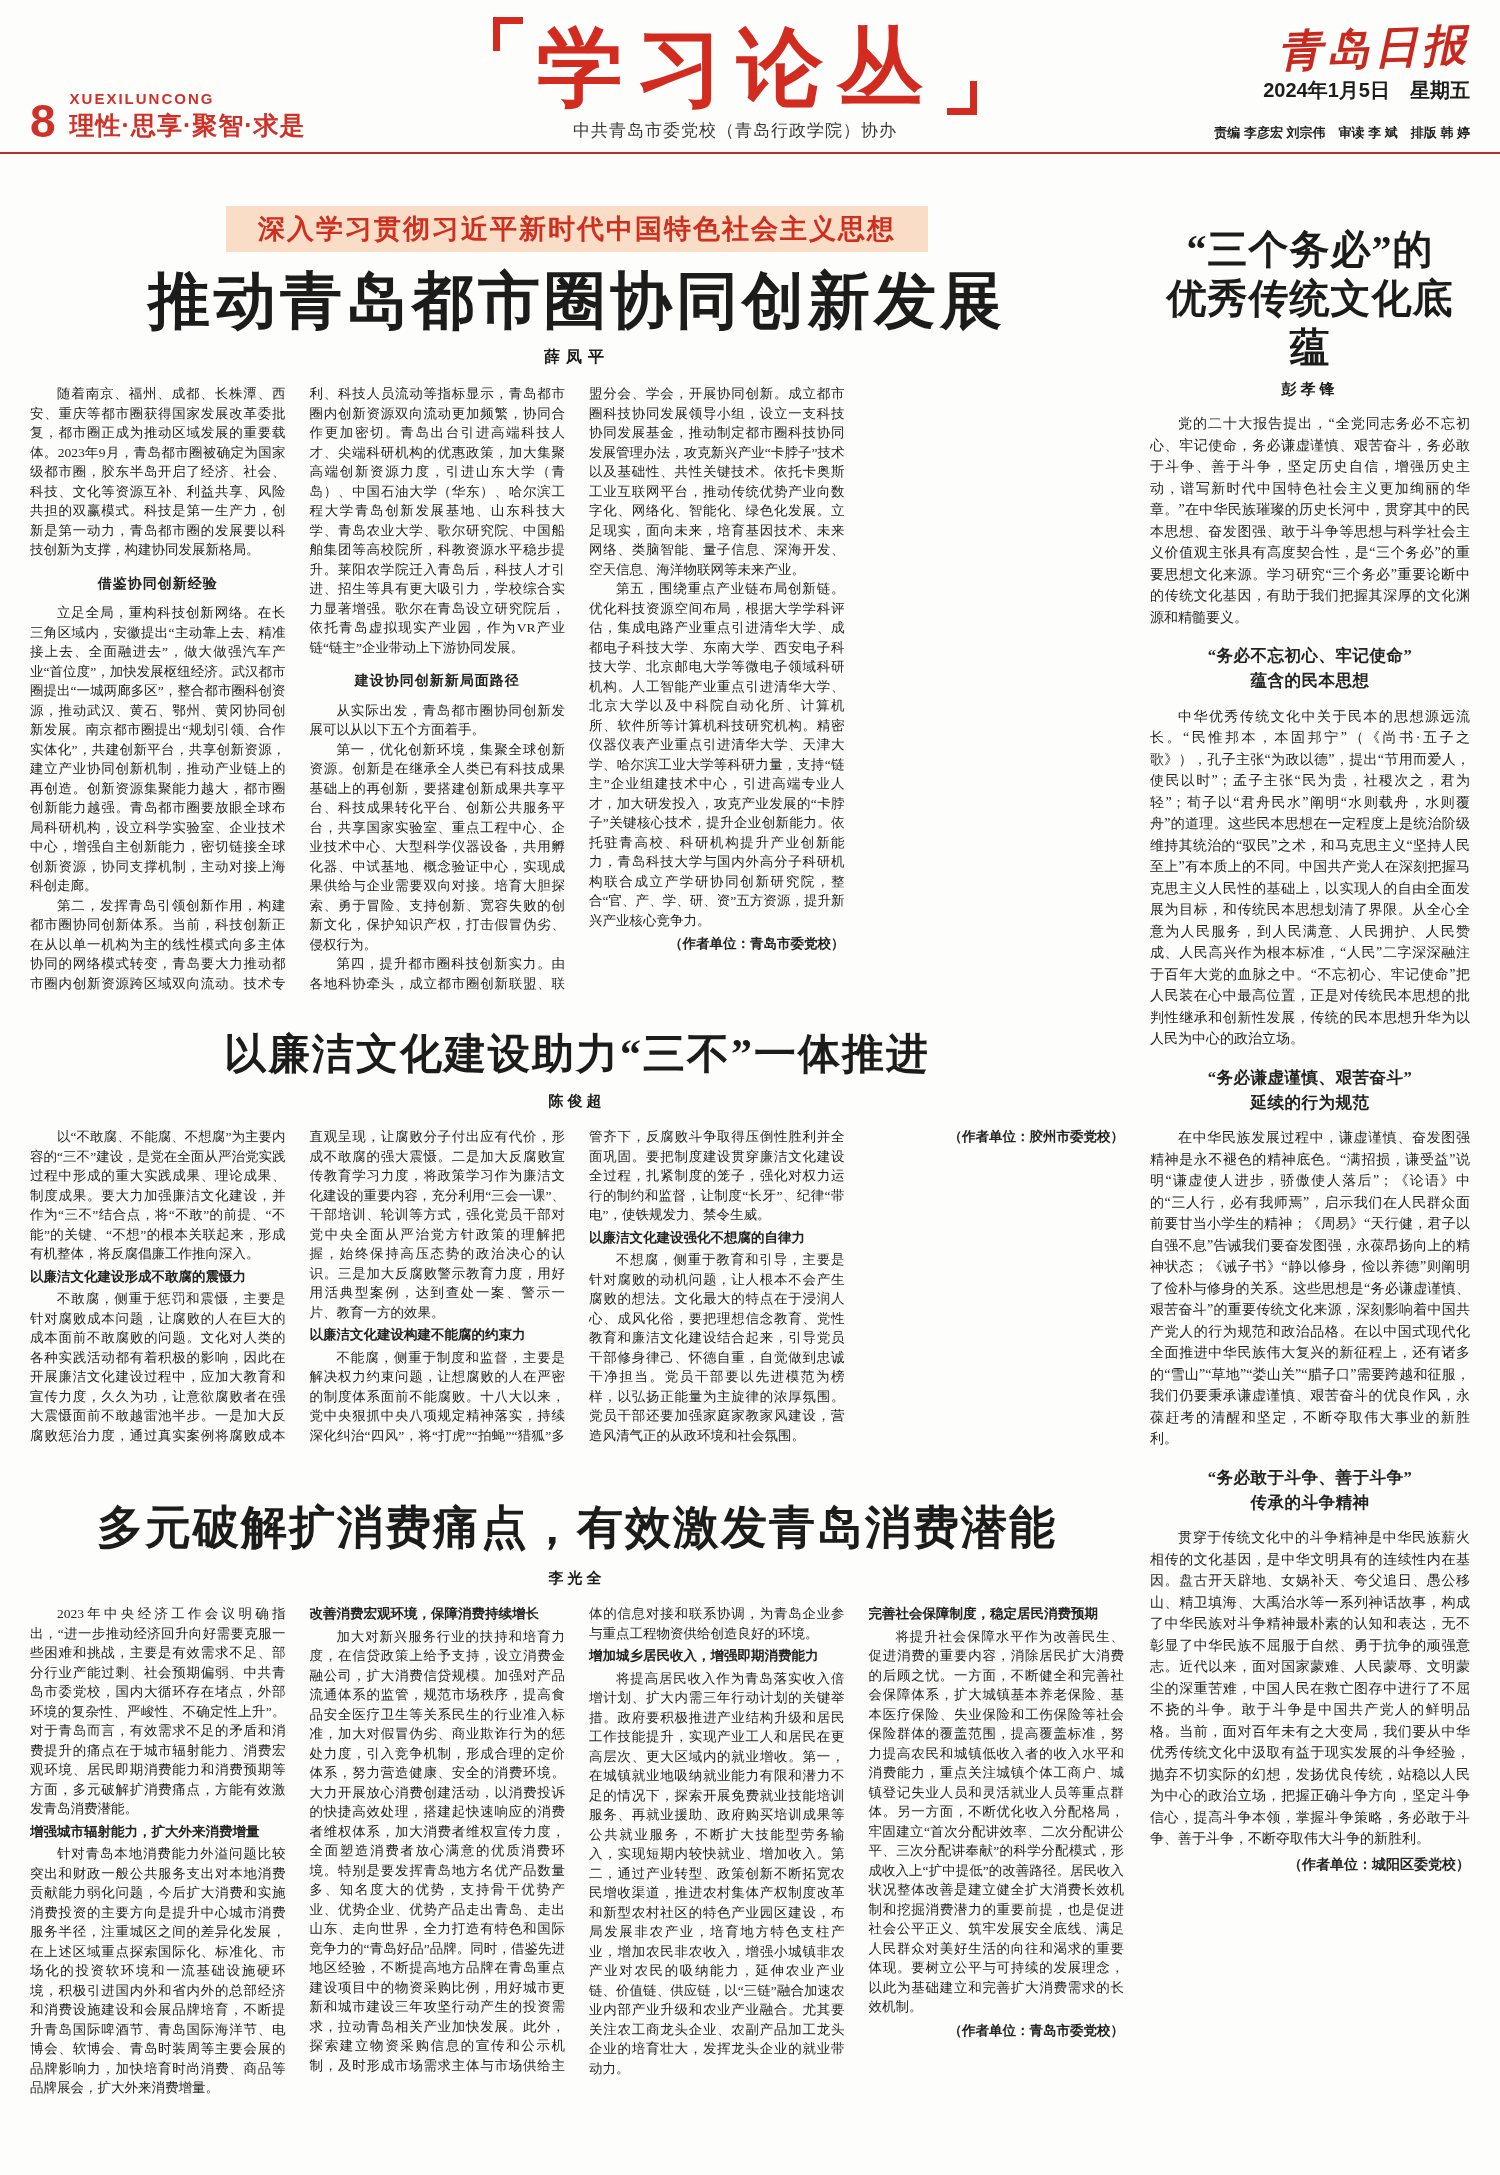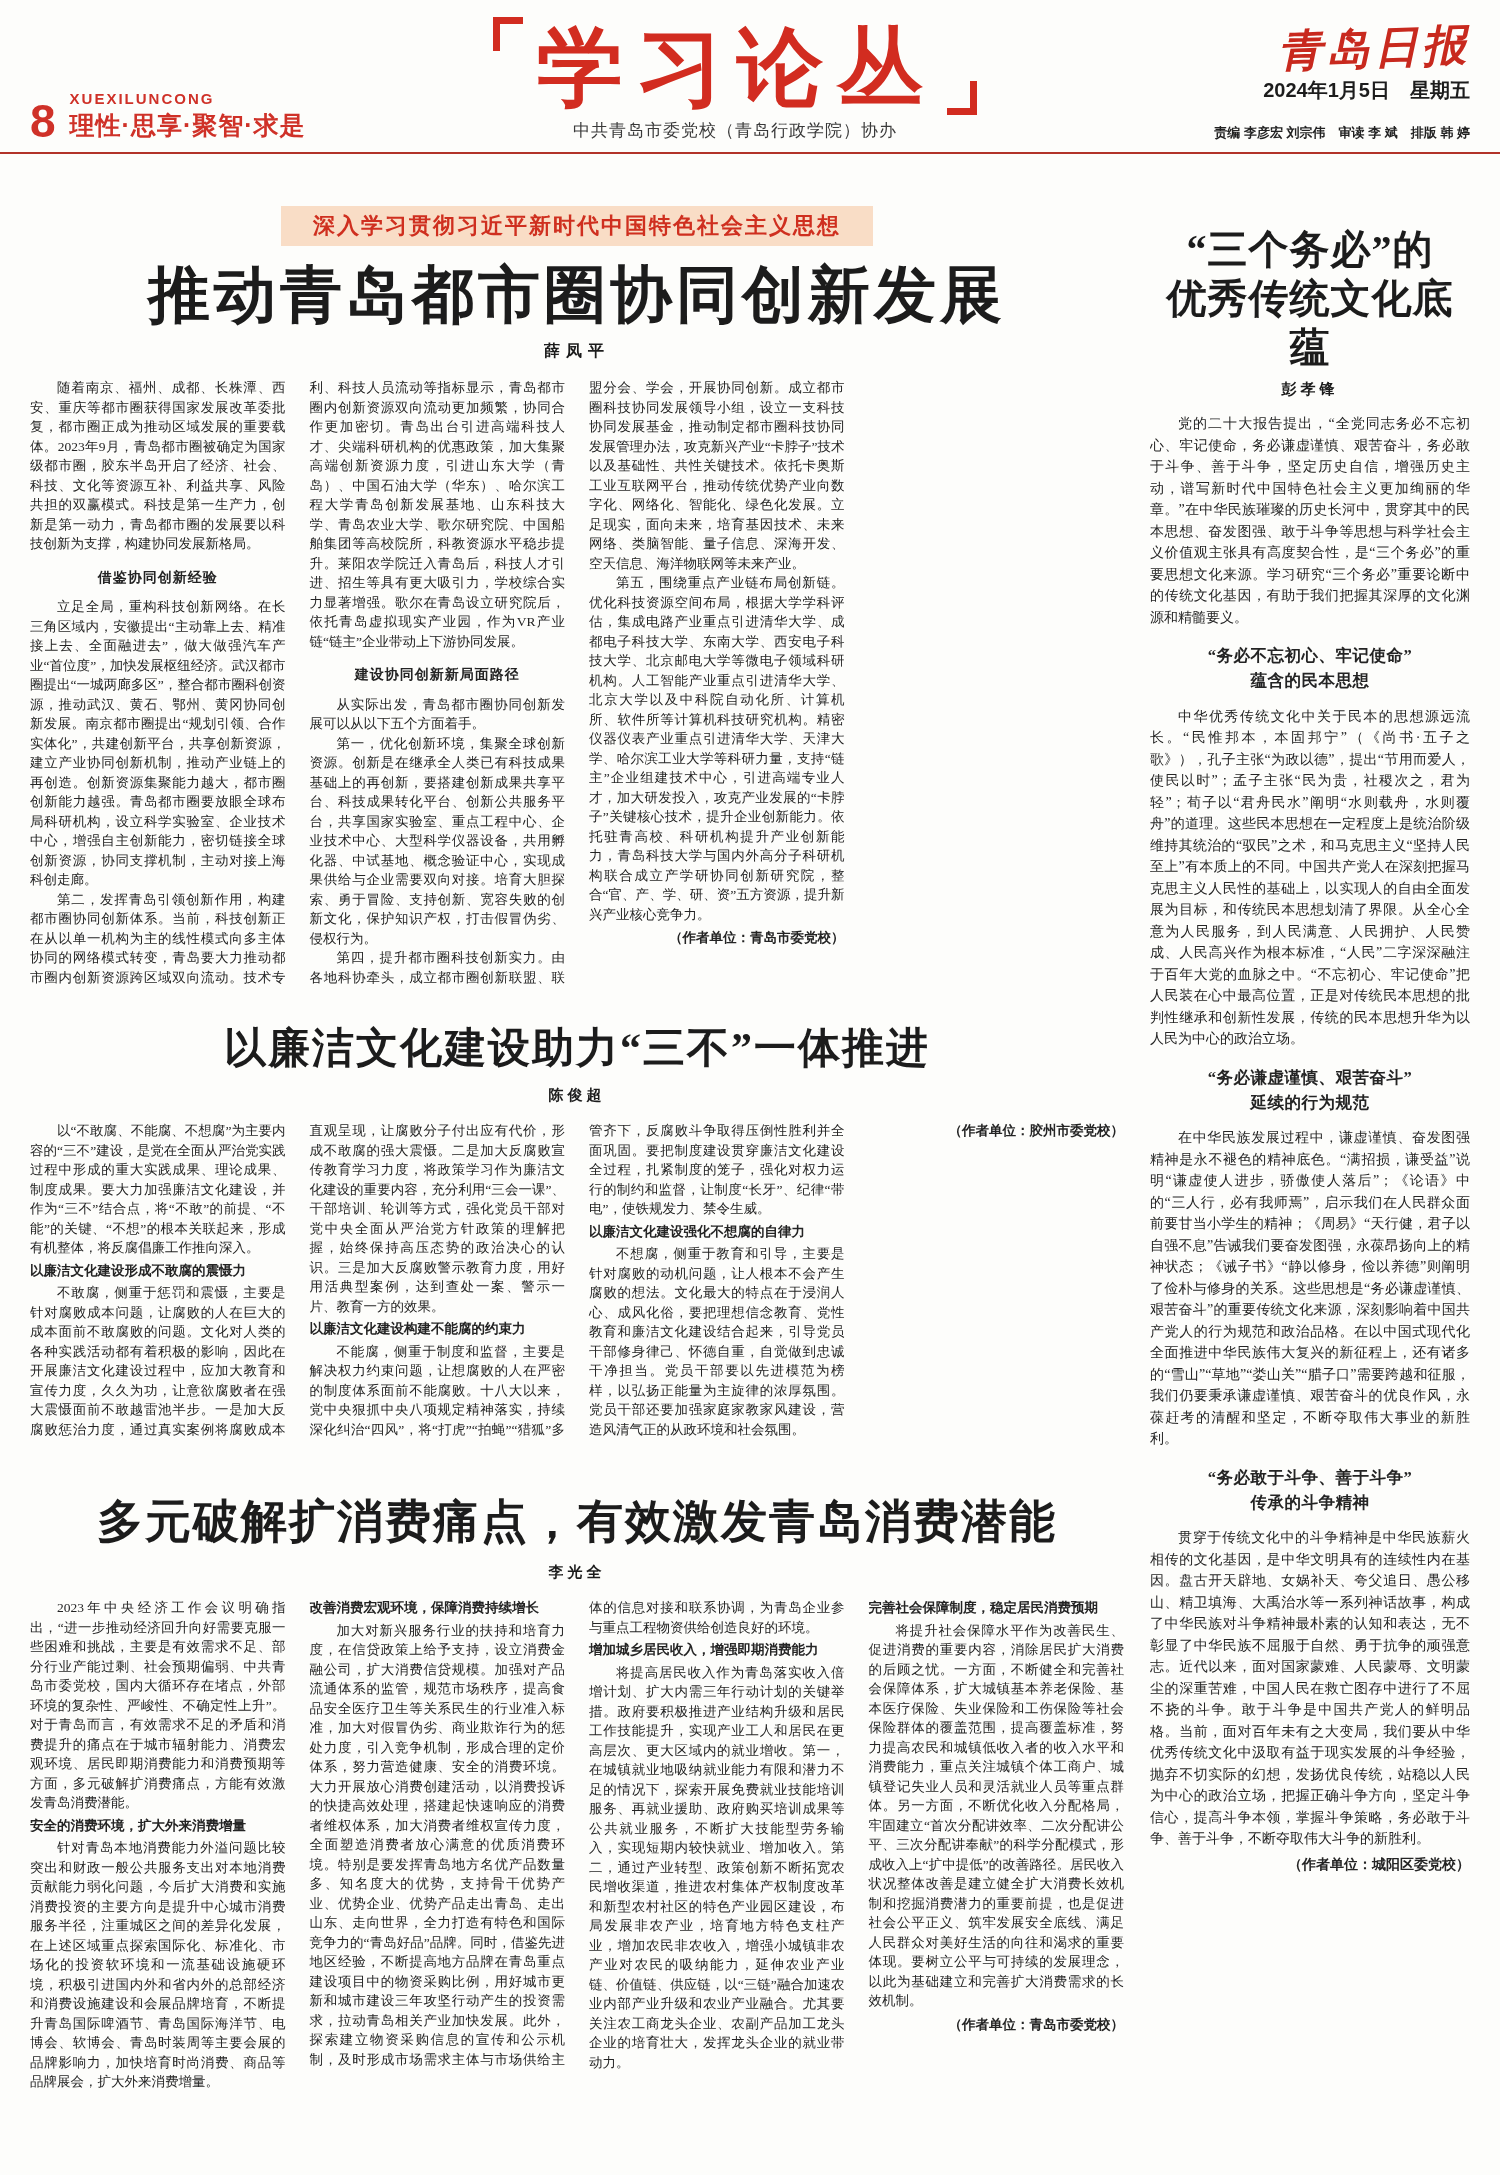--- a/index.html
+++ b/index.html
@@ -30,21 +30,21 @@
   .dateline { font-size:20px; font-weight:bold; margin-top:6px; font-family:"Liberation Sans",sans-serif; }
   .editors { font-size:13px; font-weight:bold; margin-top:20px; color:#222; font-family:"Liberation Sans",sans-serif; }
   .hdr-rule { height:0; border-top:2px solid #b23329; margin:0 0; }
   
   .main { display:flex; gap:26px; padding:0 30px; }
   .left-col { width:1094px; }
   .side-col { width:320px; }
   
   .a1 { margin-top:52px; }
   .kicker { display:table; margin:0 auto; background:#f9ddc6; color:#cf2f1f; font-weight:bold;
-    font-size:22px; letter-spacing:2px; padding:5px 32px; font-family:"Liberation Sans",sans-serif; }
+    font-size:27px; letter-spacing:2px; padding:5px 32px; font-family:"Liberation Sans",sans-serif; }
   .a1 h1 { text-align:center; font-size:62px; font-weight:900; letter-spacing:4px; margin-top:14px; line-height:1.15; }
   .byline { text-align:center; font-size:16px; font-weight:bold; margin-top:10px; letter-spacing:6px; }
   .body-cols { margin-top:16px; column-gap:24px; text-align:justify; overflow:hidden;
     font-size:13.5px; line-height:19.5px; color:#242424; column-fill:auto; }
   .cols4 { column-count:4; }
   .a1 .body-cols { height:612px; }
   .para { text-indent:2em; }
   .col-subhead { font-size:14px; font-weight:bold; text-align:center; margin:14px 0 10px 0;
     font-family:"Liberation Sans",sans-serif; letter-spacing:1px; break-inside:avoid; }
   .bold-subhead { font-weight:bold; text-align:left; margin:3px 0; font-family:"Liberation Sans",sans-serif; }
@@ -131,21 +131,21 @@
             <p class="para">不想腐，侧重于教育和引导，主要是针对腐败的动机问题，让人根本不会产生腐败的想法。文化最大的特点在于浸润人心、成风化俗，要把理想信念教育、党性教育和廉洁文化建设结合起来，引导党员干部修身律己、怀德自重，自觉做到忠诚干净担当。党员干部要以先进模范为榜样，以弘扬正能量为主旋律的浓厚氛围。党员干部还要加强家庭家教家风建设，营造风清气正的从政环境和社会氛围。</p>
             <p class="attribution">（作者单位：胶州市委党校）</p>
           </div>
       </article>
 
       <article class="a3">
         <h2>多元破解扩消费痛点，有效激发青岛消费潜能</h2>
         <div class="byline-sm">李光全</div>
         <div class="body-cols cols4">
             <p class="para">2023年中央经济工作会议明确指出，“进一步推动经济回升向好需要克服一些困难和挑战，主要是有效需求不足、部分行业产能过剩、社会预期偏弱、中共青岛市委党校，国内大循环存在堵点，外部环境的复杂性、严峻性、不确定性上升”。对于青岛而言，有效需求不足的矛盾和消费提升的痛点在于城市辐射能力、消费宏观环境、居民即期消费能力和消费预期等方面，多元破解扩消费痛点，方能有效激发青岛消费潜能。</p>
-            <p class="bold-subhead">安全的消费环境，扩大外来消费增量</p>
+            <p class="bold-subhead">增强城市辐射能力，扩大外来消费增量</p>
             <p class="para">针对青岛本地消费能力外溢问题比较突出和财政一般公共服务支出对本地消费贡献能力弱化问题，今后扩大消费和实施消费投资的主要方向是提升中心城市消费服务半径，注重城区之间的差异化发展，在上述区域重点探索国际化、标准化、市场化的投资软环境和一流基础设施硬环境，积极引进国内外和省内外的总部经济和消费设施建设和会展品牌培育，不断提升青岛国际啤酒节、青岛国际海洋节、电博会、软博会、青岛时装周等主要会展的品牌影响力，加快培育时尚消费、商品等品牌展会，扩大外来消费增量。</p>
             <p class="bold-subhead">改善消费宏观环境，保障消费持续增长</p>
             <p class="para">加大对新兴服务行业的扶持和培育力度，在信贷政策上给予支持，设立消费金融公司，扩大消费信贷规模。加强对产品流通体系的监管，规范市场秩序，提高食品安全医疗卫生等关系民生的行业准入标准，加大对假冒伪劣、商业欺诈行为的惩处力度，引入竞争机制，形成合理的定价体系，努力营造健康、安全的消费环境。大力开展放心消费创建活动，以消费投诉的快捷高效处理，搭建起快速响应的消费者维权体系，加大消费者维权宣传力度，全面塑造消费者放心满意的优质消费环境。特别是要发挥青岛地方名优产品数量多、知名度大的优势，支持骨干优势产业、优势企业、优势产品走出青岛、走出山东、走向世界，全力打造有特色和国际竞争力的“青岛好品”品牌。同时，借鉴先进地区经验，不断提高地方品牌在青岛重点建设项目中的物资采购比例，用好城市更新和城市建设三年攻坚行动产生的投资需求，拉动青岛相关产业加快发展。此外，探索建立物资采购信息的宣传和公示机制，及时形成市场需求主体与市场供给主体的信息对接和联系协调，为青岛企业参与重点工程物资供给创造良好的环境。</p>
             <p class="bold-subhead">增加城乡居民收入，增强即期消费能力</p>
             <p class="para">将提高居民收入作为青岛落实收入倍增计划、扩大内需三年行动计划的关键举措。政府要积极推进产业结构升级和居民工作技能提升，实现产业工人和居民在更高层次、更大区域内的就业增收。第一，在城镇就业地吸纳就业能力有限和潜力不足的情况下，探索开展免费就业技能培训服务、再就业援助、政府购买培训成果等公共就业服务，不断扩大技能型劳务输入，实现短期内较快就业、增加收入。第二，通过产业转型、政策创新不断拓宽农民增收渠道，推进农村集体产权制度改革和新型农村社区的特色产业园区建设，布局发展非农产业，培育地方特色支柱产业，增加农民非农收入，增强小城镇非农产业对农民的吸纳能力，延伸农业产业链、价值链、供应链，以“三链”融合加速农业内部产业升级和农业产业融合。尤其要关注农工商龙头企业、农副产品加工龙头企业的培育壮大，发挥龙头企业的就业带动力。</p>
             <p class="bold-subhead">完善社会保障制度，稳定居民消费预期</p>
             <p class="para">将提升社会保障水平作为改善民生、促进消费的重要内容，消除居民扩大消费的后顾之忧。一方面，不断健全和完善社会保障体系，扩大城镇基本养老保险、基本医疗保险、失业保险和工伤保险等社会保险群体的覆盖范围，提高覆盖标准，努力提高农民和城镇低收入者的收入水平和消费能力，重点关注城镇个体工商户、城镇登记失业人员和灵活就业人员等重点群体。另一方面，不断优化收入分配格局，牢固建立“首次分配讲效率、二次分配讲公平、三次分配讲奉献”的科学分配模式，形成收入上“扩中提低”的改善路径。居民收入状况整体改善是建立健全扩大消费长效机制和挖掘消费潜力的重要前提，也是促进社会公平正义、筑牢发展安全底线、满足人民群众对美好生活的向往和渴求的重要体现。要树立公平与可持续的发展理念，以此为基础建立和完善扩大消费需求的长效机制。</p>
             <p class="attribution">（作者单位：青岛市委党校）</p>
           </div>
       </article>

